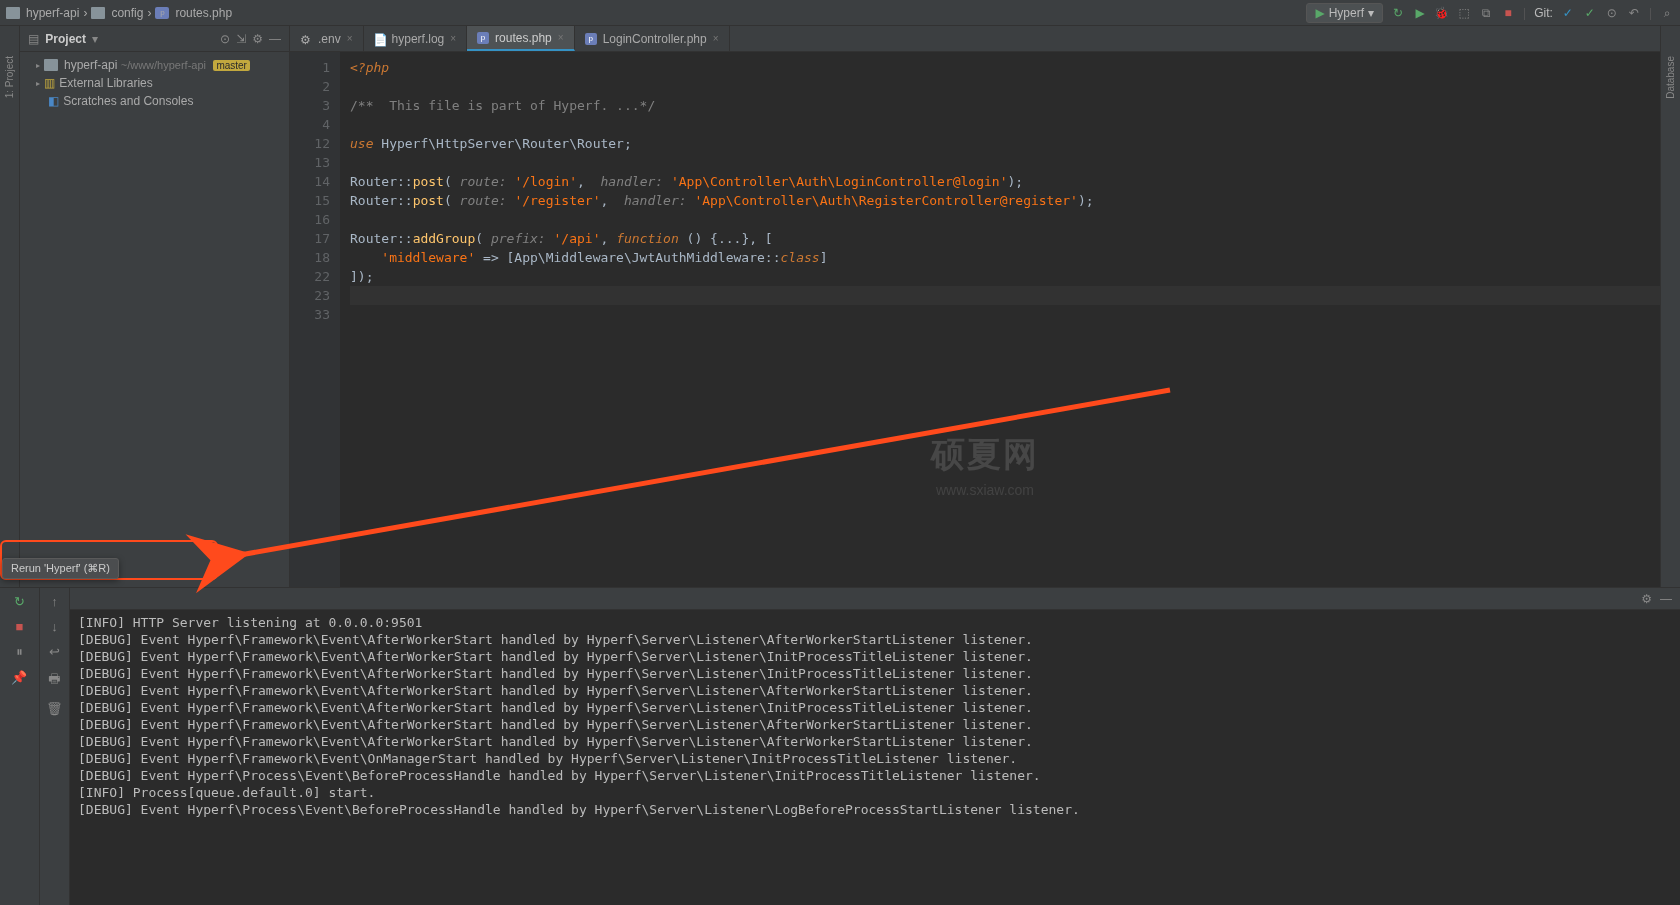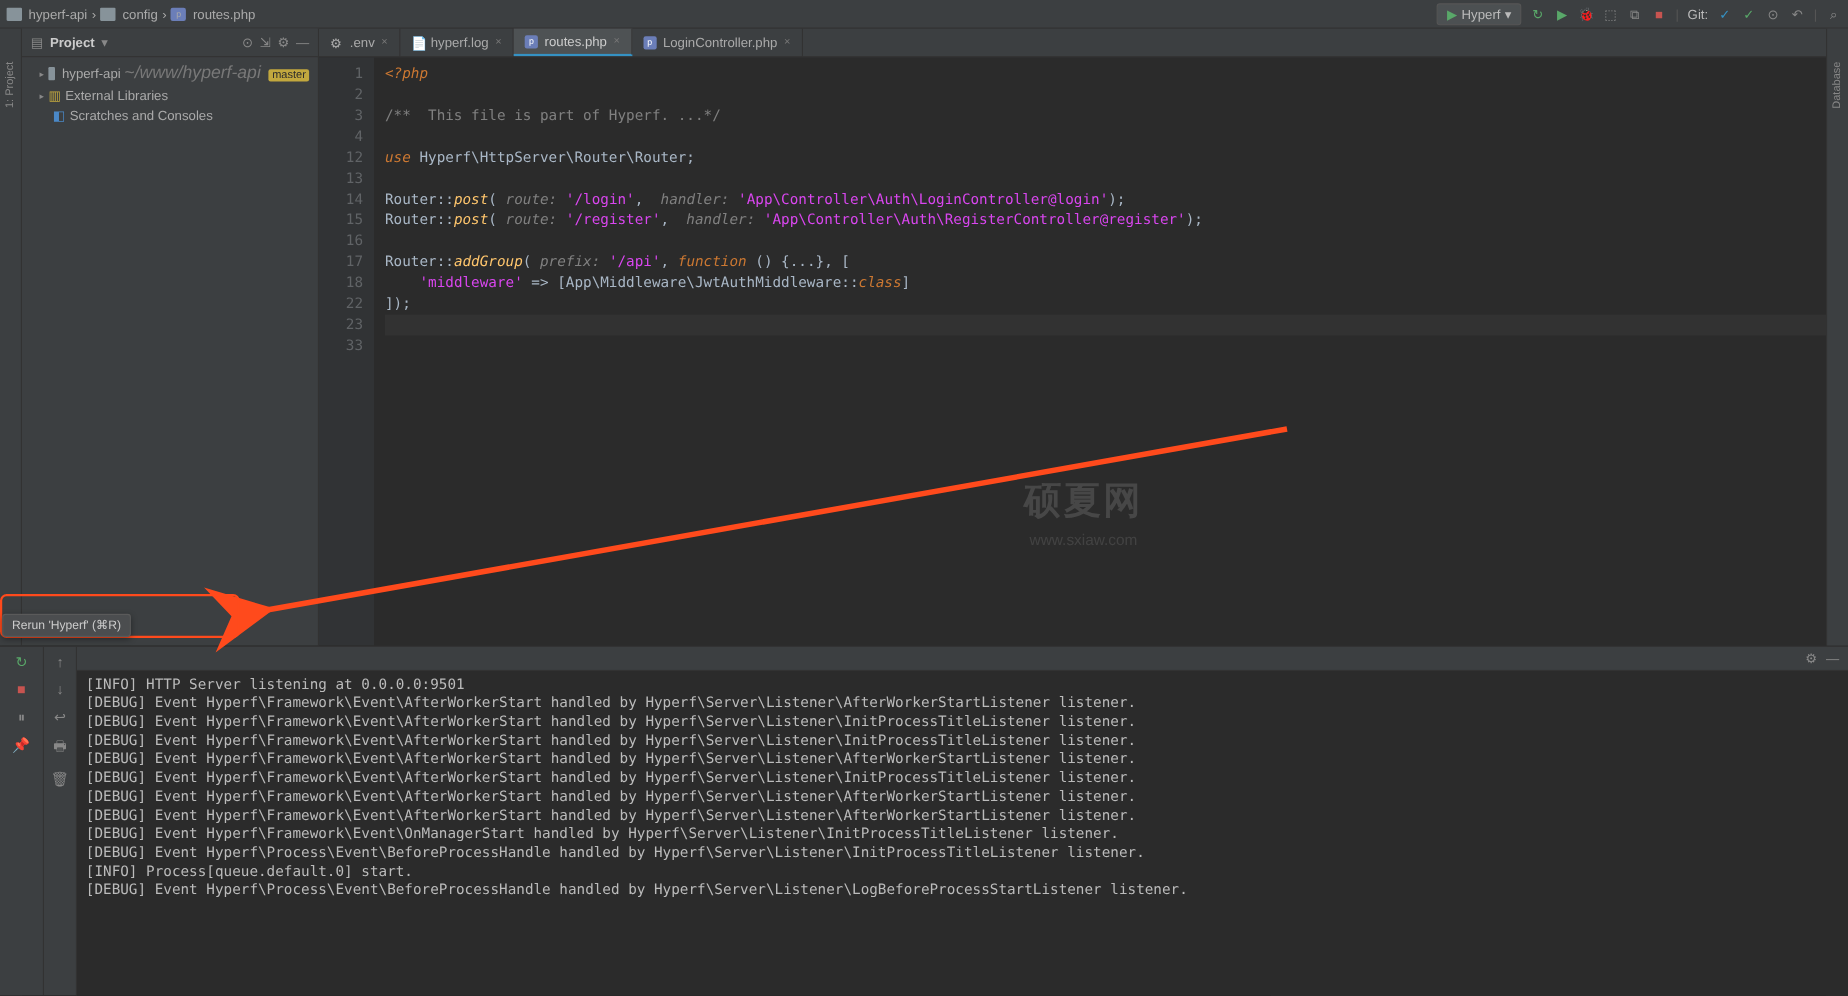--- a/index.html
+++ b/index.html
@@ -53,21 +53,21 @@
   display:flex; align-items:center; padding:0 8px; gap:6px;
 }
 .side-head .title { color:#ccc; font-weight:700; }
 .side-head .dropdown { color:#888; }
 .side-head-spacer { flex:1; }
 .side-ico { color:#888; cursor:pointer; }
 .tree { padding:4px 0; }
 .tree-row { display:flex; align-items:center; padding:2px 8px 2px 16px; gap:4px; color:#aaa; }
 .tree-arrow { color:#888; font-size:8px; }
 .tree-label { white-space:nowrap; }
-.tree-label .path { color:#787878; font-size:16px;font-style:italic; }
+.tree-label .path { color:#787878; font-size:11px; }
 .tree-label .branch { background:#c2a83e; color:#2b2b2b; border-radius:2px; padding:0 3px; font-size:10px; margin-left:4px; }
 .lib-icon { color:#c2a83e; }
 
 .editor-area { flex:1; display:flex; flex-direction:column; background:#2b2b2b; position:relative; }
 .tabs-bar { height:26px; background:#3c3f41; border-bottom:1px solid #323232; display:flex; }
 .tab {
   display:flex; align-items:center; gap:6px; padding:0 10px;
   border-right:1px solid #323232; color:#aaa; font-size:12px;
   cursor:pointer;
 }
@@ -80,22 +80,22 @@
   width:50px; background:#313335; text-align:right; padding:6px 10px 0 0;
   color:#606366; font:13px/19px "Menlo","Consolas",monospace;
 }
 .code {
   flex:1; padding:6px 0 0 10px;
   font:13px/19px "Menlo","Consolas",monospace; color:#a9b7c6;
   position:relative;
 }
 .code .l { white-space:pre; height:19px; }
 .kw { color:#cc7832;font-style:italic; }
-.fn { color:#ffc66d;font-style:italic; }
-.str { color:#d946ef; }
+.fn { color:#ffc66d; }
+.str { color:#f97316; }
 .num { color:#6897bb; }
 .cmt { color:#808080; }
 .ann { color:#808080; font-style:italic; }
 .cur-line { background:#323232; }
 
 .editor-right-gutter { width:14px; background:#313335; }
 
 .watermark {
   position:absolute; top:380px; left:50%; transform:translateX(-50%);
   text-align:center; pointer-events:none;

